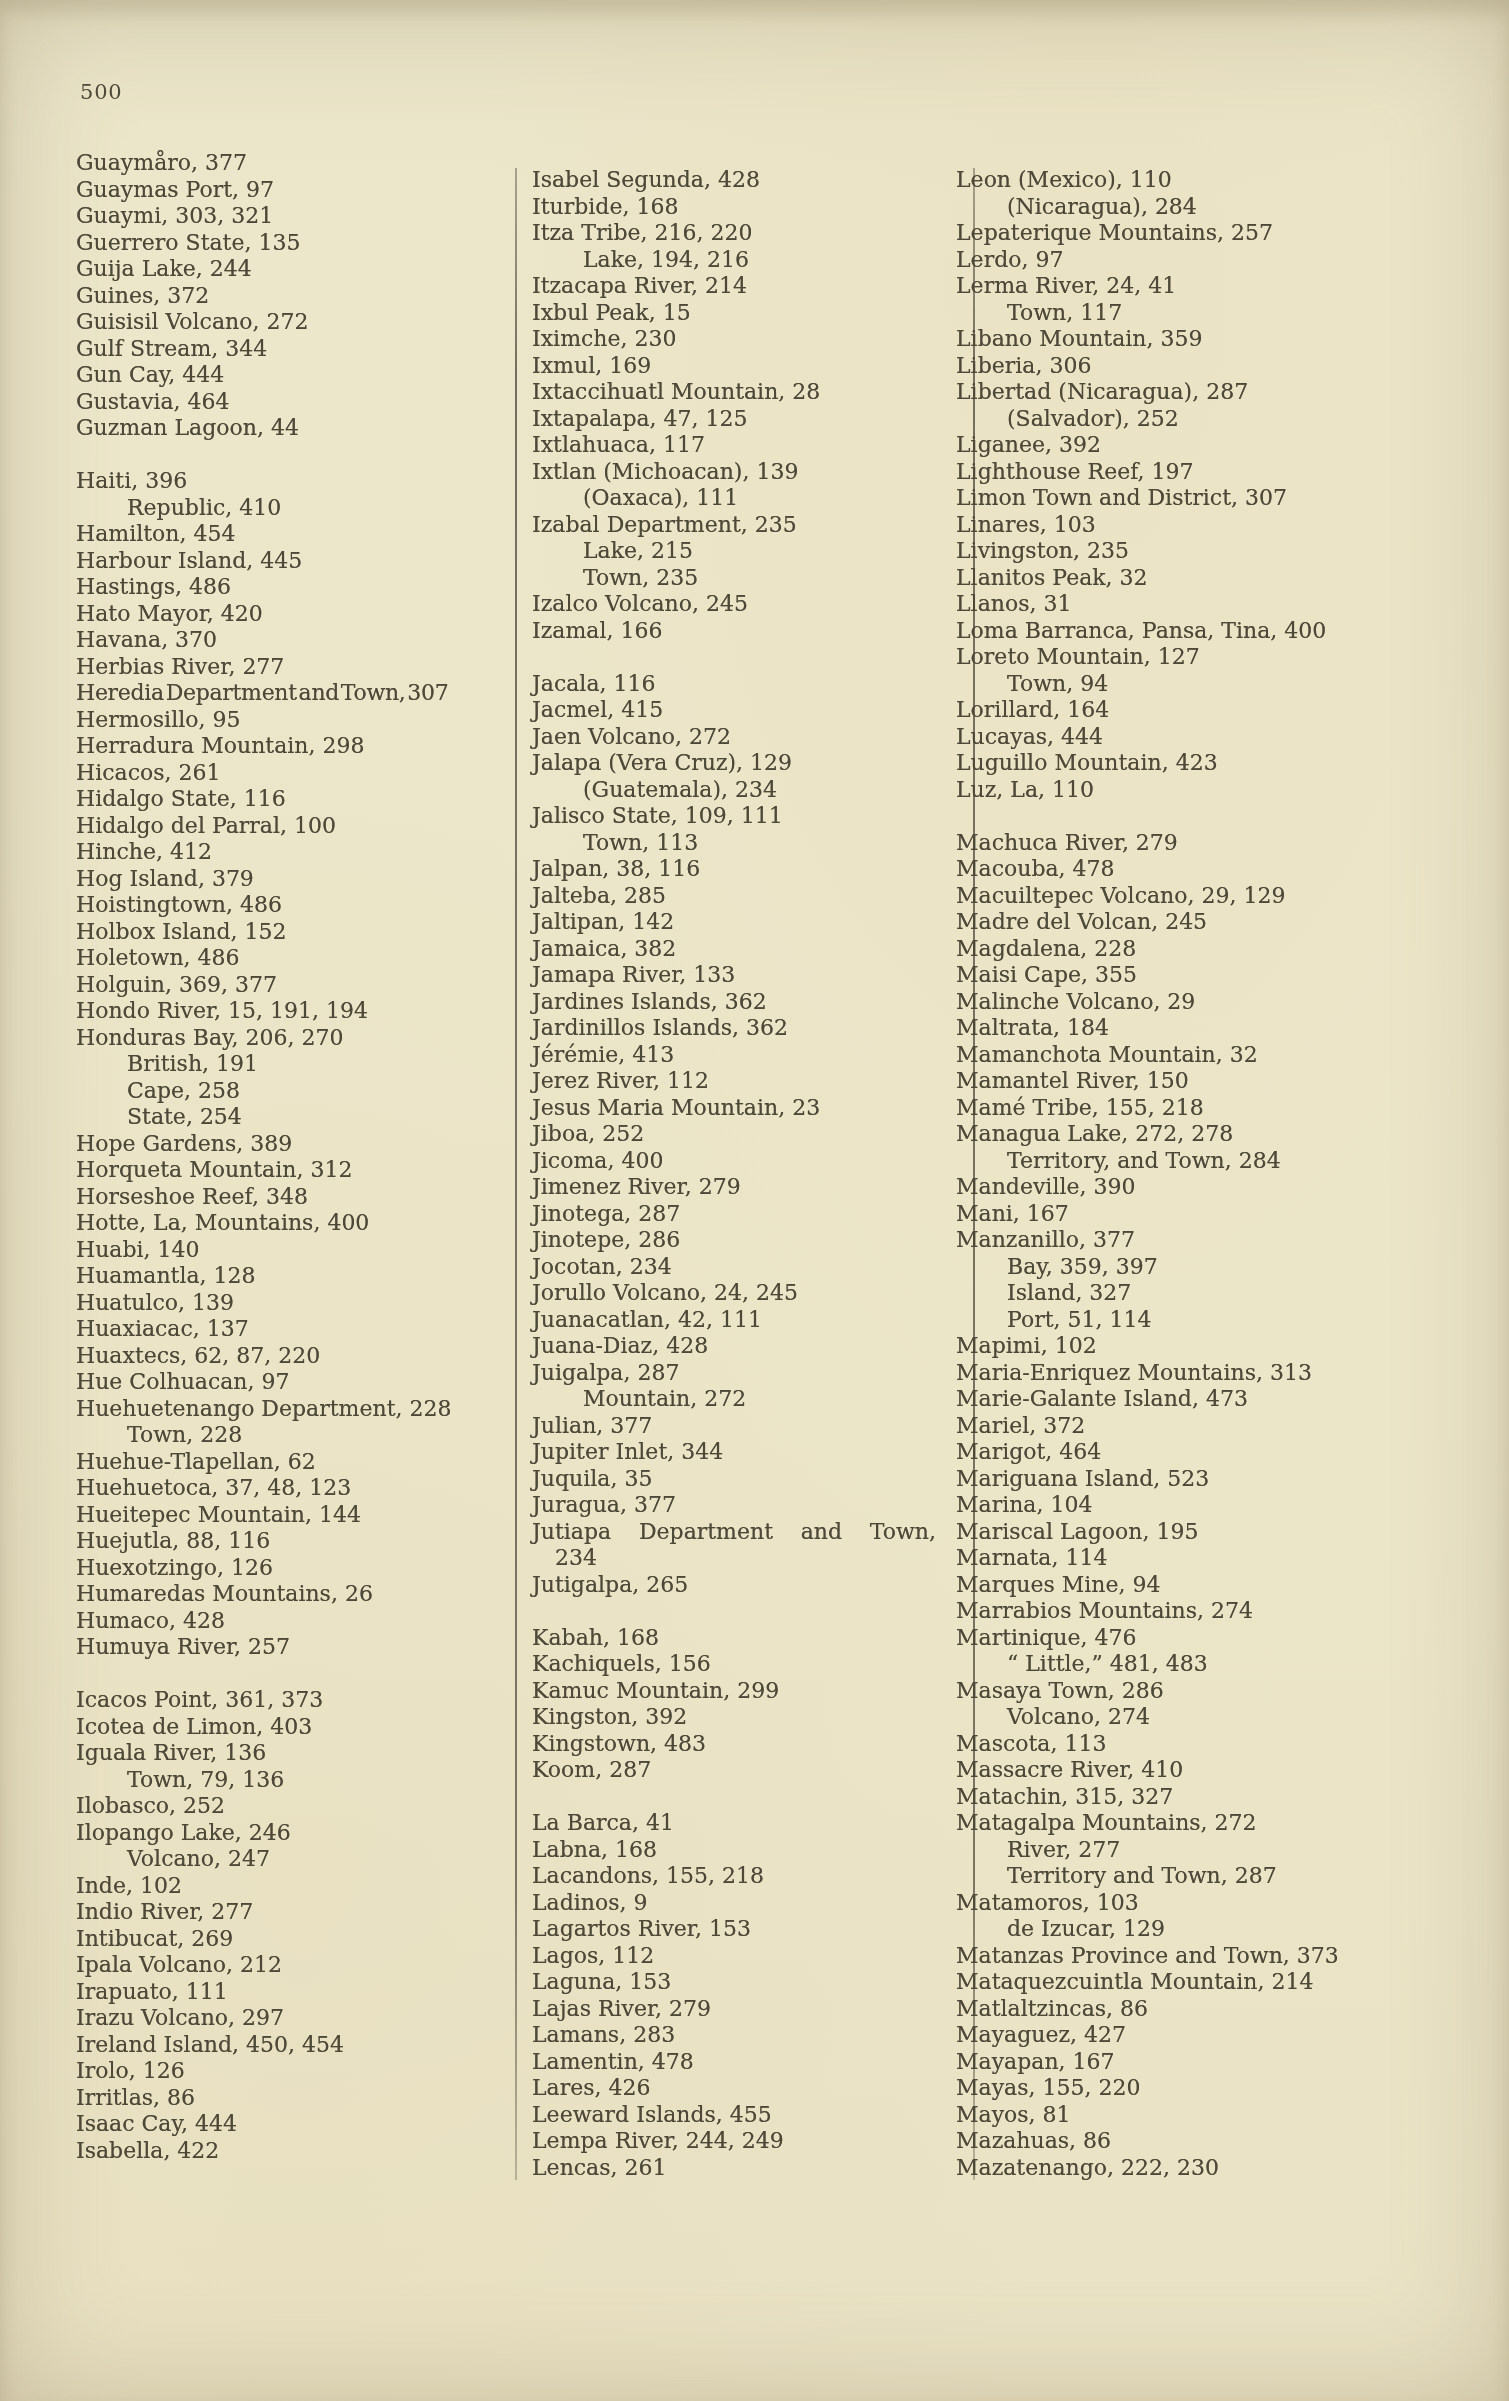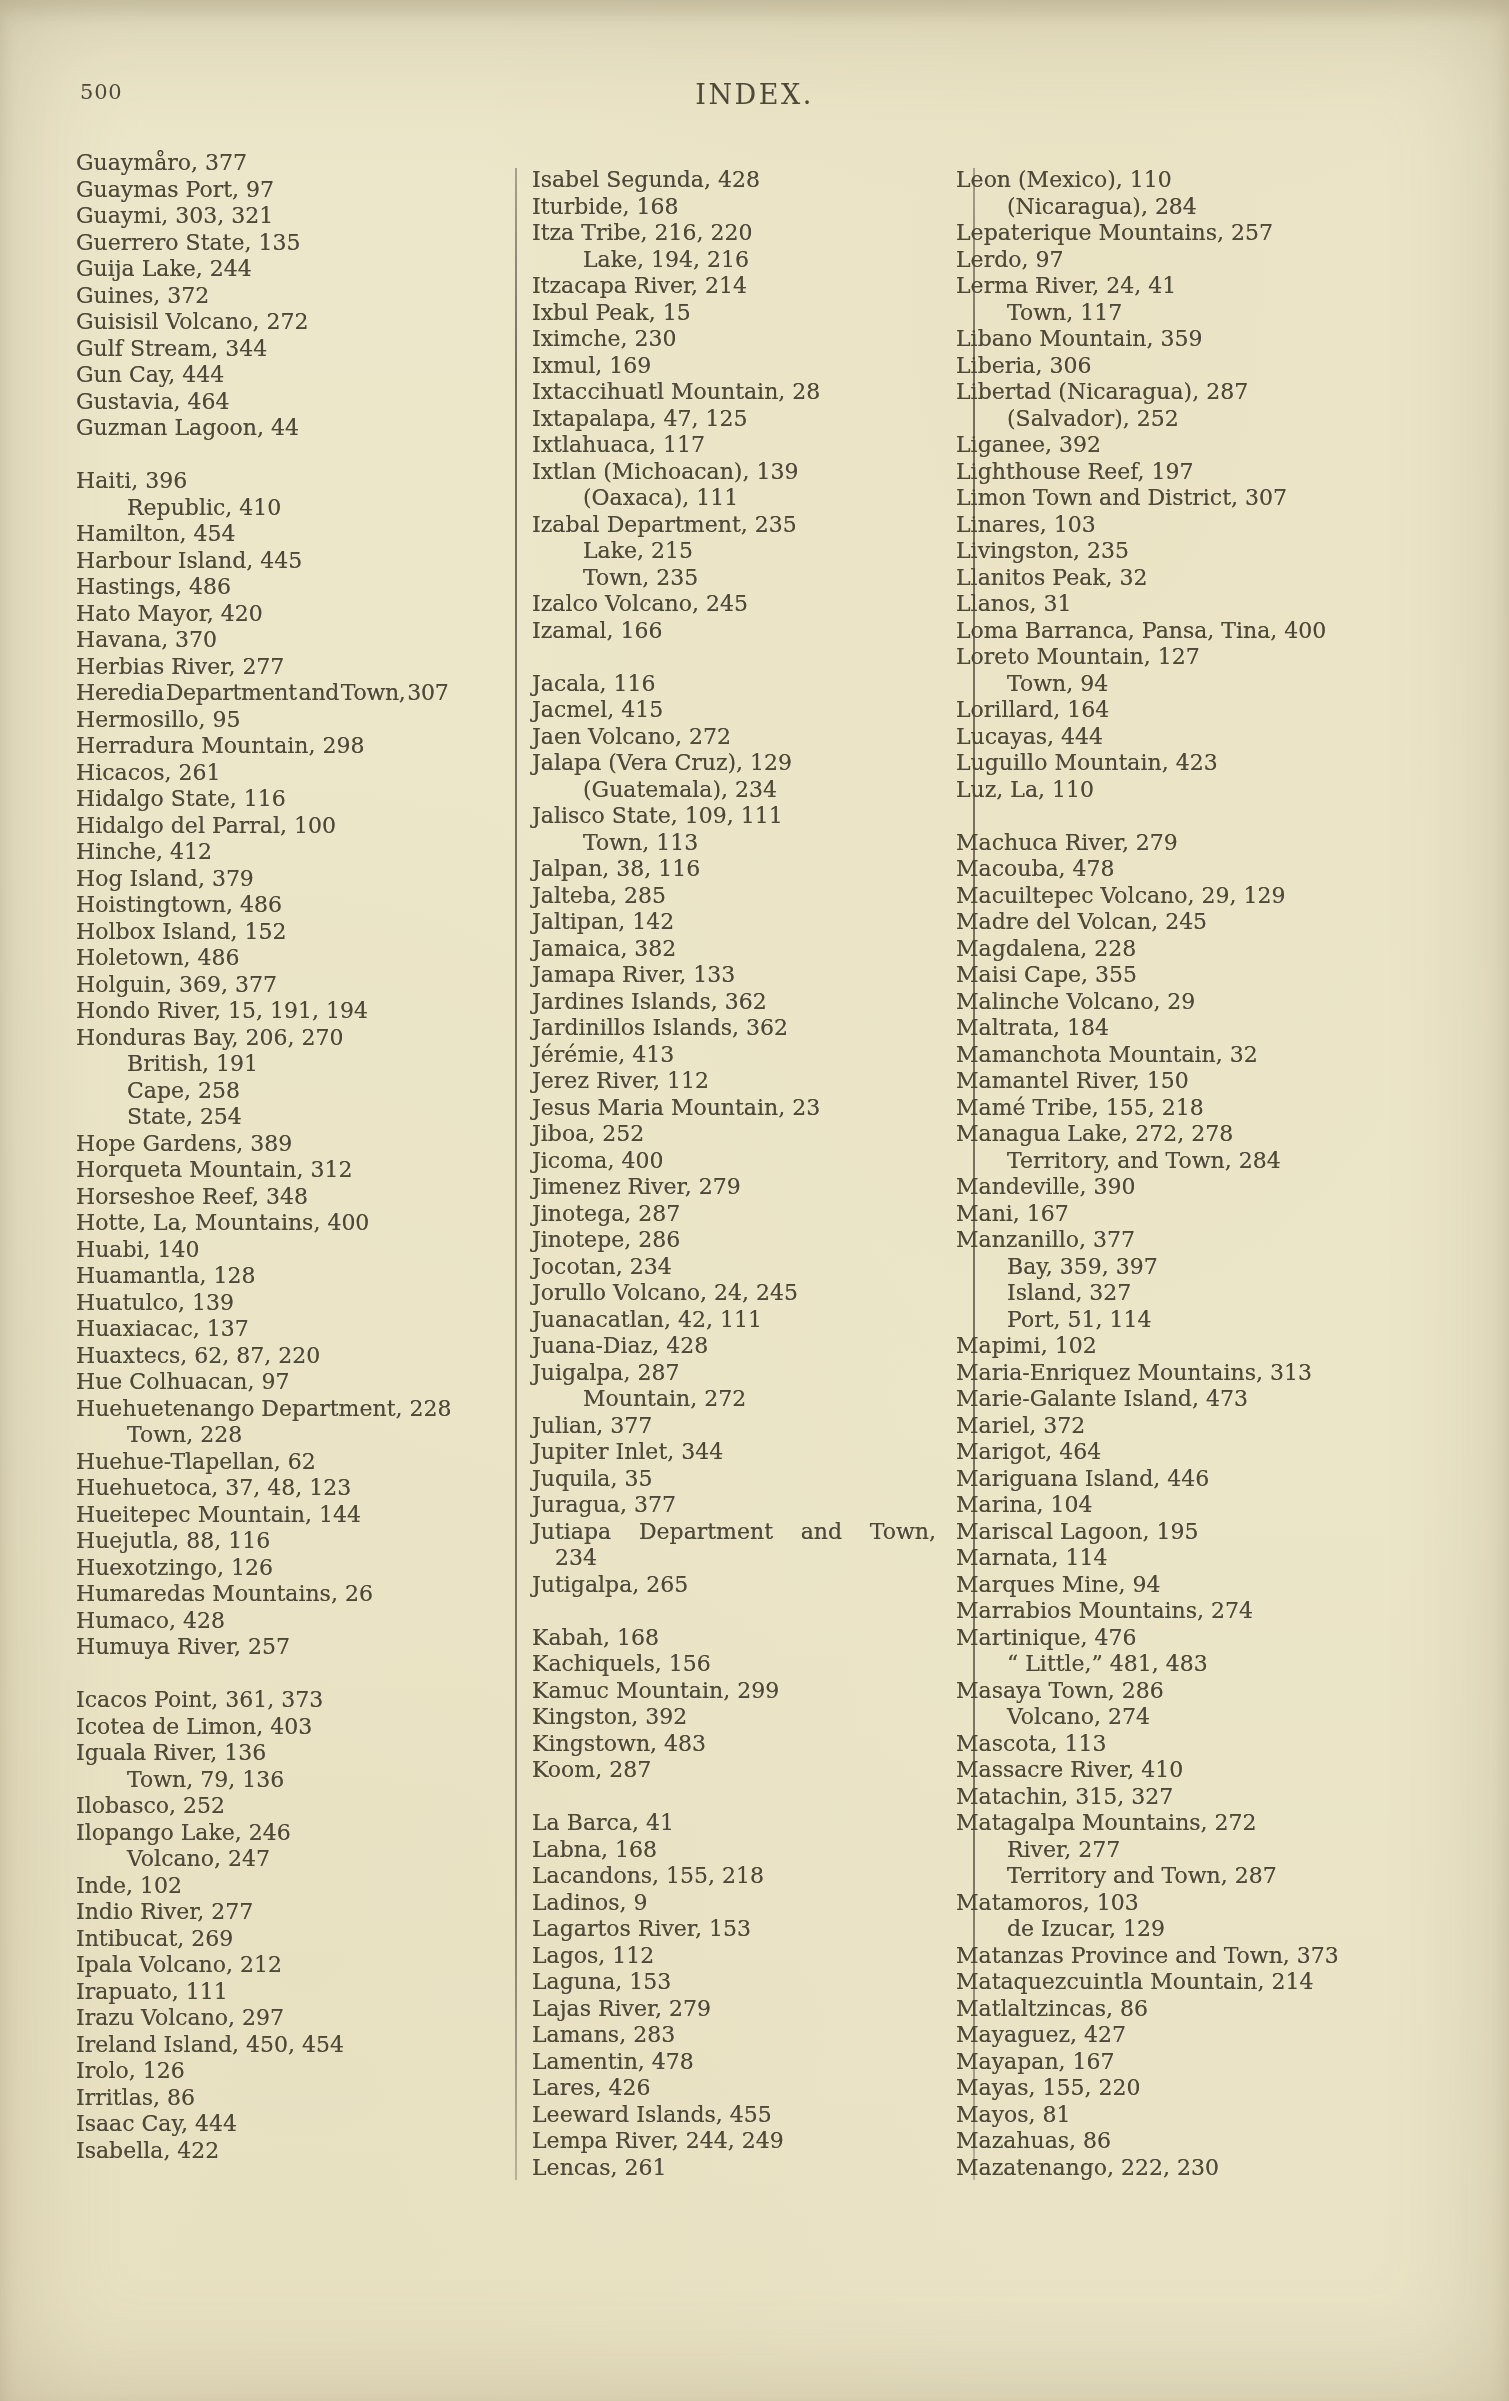--- a/index.html
+++ b/index.html
@@ -53,21 +53,20 @@
     background: linear-gradient(180deg, rgba(111,104,90,0.55), rgba(111,104,90,0.95) 10%, rgba(111,104,90,0.9) 85%, rgba(111,104,90,0.4));
   }
   .rule1 { left: 515px; }
   .rule2 { left: 973px; }
 </style>
 </head>
 <body>
 
 <div class="page">
   <div class="page-number">500</div>
-  <div class="page-header">INDEX.</div>
 
   <div class="column-rule rule1"></div>
   <div class="column-rule rule2"></div>
 
   <div class="index-column col1">
       <div class="entry main">Guaymåro, 377</div>
       <div class="entry main">Guaymas Port, 97</div>
       <div class="entry main">Guaymi, 303, 321</div>
       <div class="entry main">Guerrero State, 135</div>
       <div class="entry main">Guija Lake, 244</div>
@@ -264,21 +263,21 @@
       <div class="entry main">Mani, 167</div>
       <div class="entry main">Manzanillo, 377</div>
       <div class="entry sub">Bay, 359, 397</div>
       <div class="entry sub">Island, 327</div>
       <div class="entry sub">Port, 51, 114</div>
       <div class="entry main">Mapimi, 102</div>
       <div class="entry main">Maria-Enriquez Mountains, 313</div>
       <div class="entry main">Marie-Galante Island, 473</div>
       <div class="entry main">Mariel, 372</div>
       <div class="entry main">Marigot, 464</div>
-      <div class="entry main">Mariguana Island, 446</div>
+      <div class="entry main">Mariguana Island, 523</div>
       <div class="entry main">Marina, 104</div>
       <div class="entry main">Mariscal Lagoon, 195</div>
       <div class="entry main">Marnata, 114</div>
       <div class="entry main">Marques Mine, 94</div>
       <div class="entry main">Marrabios Mountains, 274</div>
       <div class="entry main">Martinique, 476</div>
       <div class="entry sub">“ Little,” 481, 483</div>
       <div class="entry main">Masaya Town, 286</div>
       <div class="entry sub">Volcano, 274</div>
       <div class="entry main">Mascota, 113</div>

